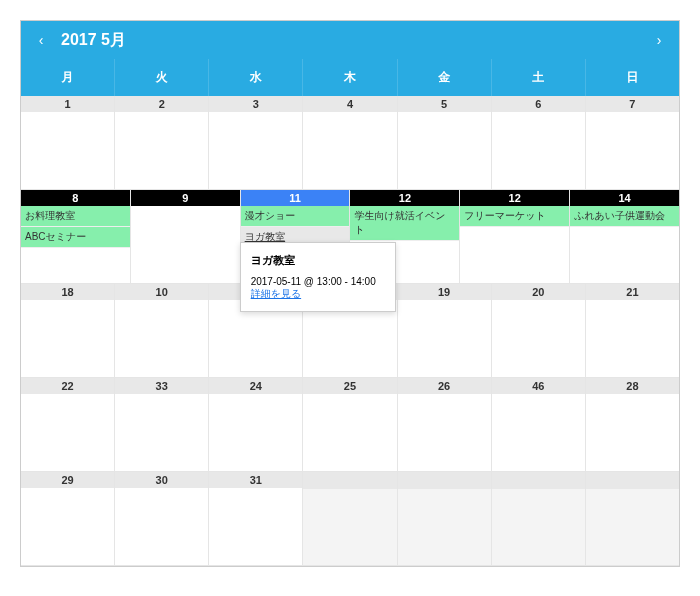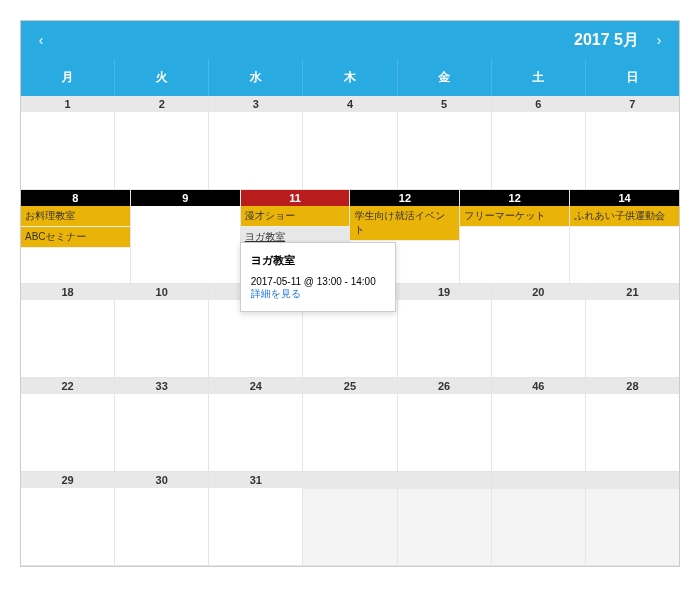--- a/index.html
+++ b/index.html
@@ -1,38 +1,38 @@
 <!DOCTYPE html>
 <html><head>
 <meta charset="utf-8">
 <style>
 * { box-sizing: border-box; margin: 0; padding: 0; }
 body { font-family: -apple-system, "Hiragino Sans", sans-serif; background: #fff; padding: 20px; font-size: 11px; }
 .calendar { width: 660px; border: 1px solid #ccc; }
 .header { background: #29abe2; color: #fff; display: flex; align-items: center; height: 38px; }
 .nav-btn { width: 40px; text-align: center; cursor: pointer; font-size: 14px; }
-.title { flex: 1; text-align: right; font-weight: bold; font-size: 16px; }
+.title { flex: 1; text-align: left; font-weight: bold; font-size: 16px; }
 .dayrow { display: flex; background: #29abe2; color: #fff; }
 .dayhdr { flex: 1; text-align: center; padding: 10px 0; font-size: 12px; font-weight: bold; border-right: 1px solid rgba(255,255,255,0.15); }
 .dayhdr:last-child { border-right: none; }
 .grid { display: flex; flex-direction: column; }
 .week { display: flex; }
 .cell { flex: 1; min-height: 94px; border-right: 1px solid #e5e5e5; border-bottom: 1px solid #e5e5e5; position: relative; background: #fff; }
 .cell:last-child { border-right: none; }
 .datenum { background: #e8e8e8; text-align: center; font-size: 11px; padding: 2px 0; color: #333; font-weight: bold; }
 .datenum.current-week { background: #000; color: #fff; }
 .datenum.blank { background: #e8e8e8; min-height: 17px; }
 .cell.muted { background: #f4f4f4; }
-.evt { font-size: 10px; padding: 3px 4px; border-bottom: 1px solid #eee; color: #333; cursor: pointer; background: #eab308; }
+.evt { font-size: 10px; padding: 3px 4px; border-bottom: 1px solid #eee; color: #333; cursor: pointer; background: #86efac; }
 .evt.selected { background: #e8e8e8; text-decoration: underline; }
-.datenum.selected-day { background: #b91c1c; color: #fff; }
+.datenum.selected-day { background: #3b82f6; color: #fff; }
 .tooltip { position: absolute; top: 52px; left: -1px; width: 156px; background: #fff; border: 1px solid #ccc; box-shadow: 0 2px 6px rgba(0,0,0,0.15); padding: 10px; z-index: 10; }
 .tooltip-title { font-weight: bold; font-size: 11px; margin-bottom: 8px; }
 .tooltip-time { font-size: 10px; }
-.tooltip-link { color: #1a73e8; font-size: 10px; cursor: pointer; }
+.tooltip-link { color: #1a73e8; text-decoration: underline; font-size: 10px; cursor: pointer; }
 </style>
 </head>
 <body>
 
 <div class="calendar">
   <div class="header">
     <div class="nav-btn">‹</div>
     <div class="title">2017 5月</div>
     <div class="nav-btn">›</div>
   </div>

